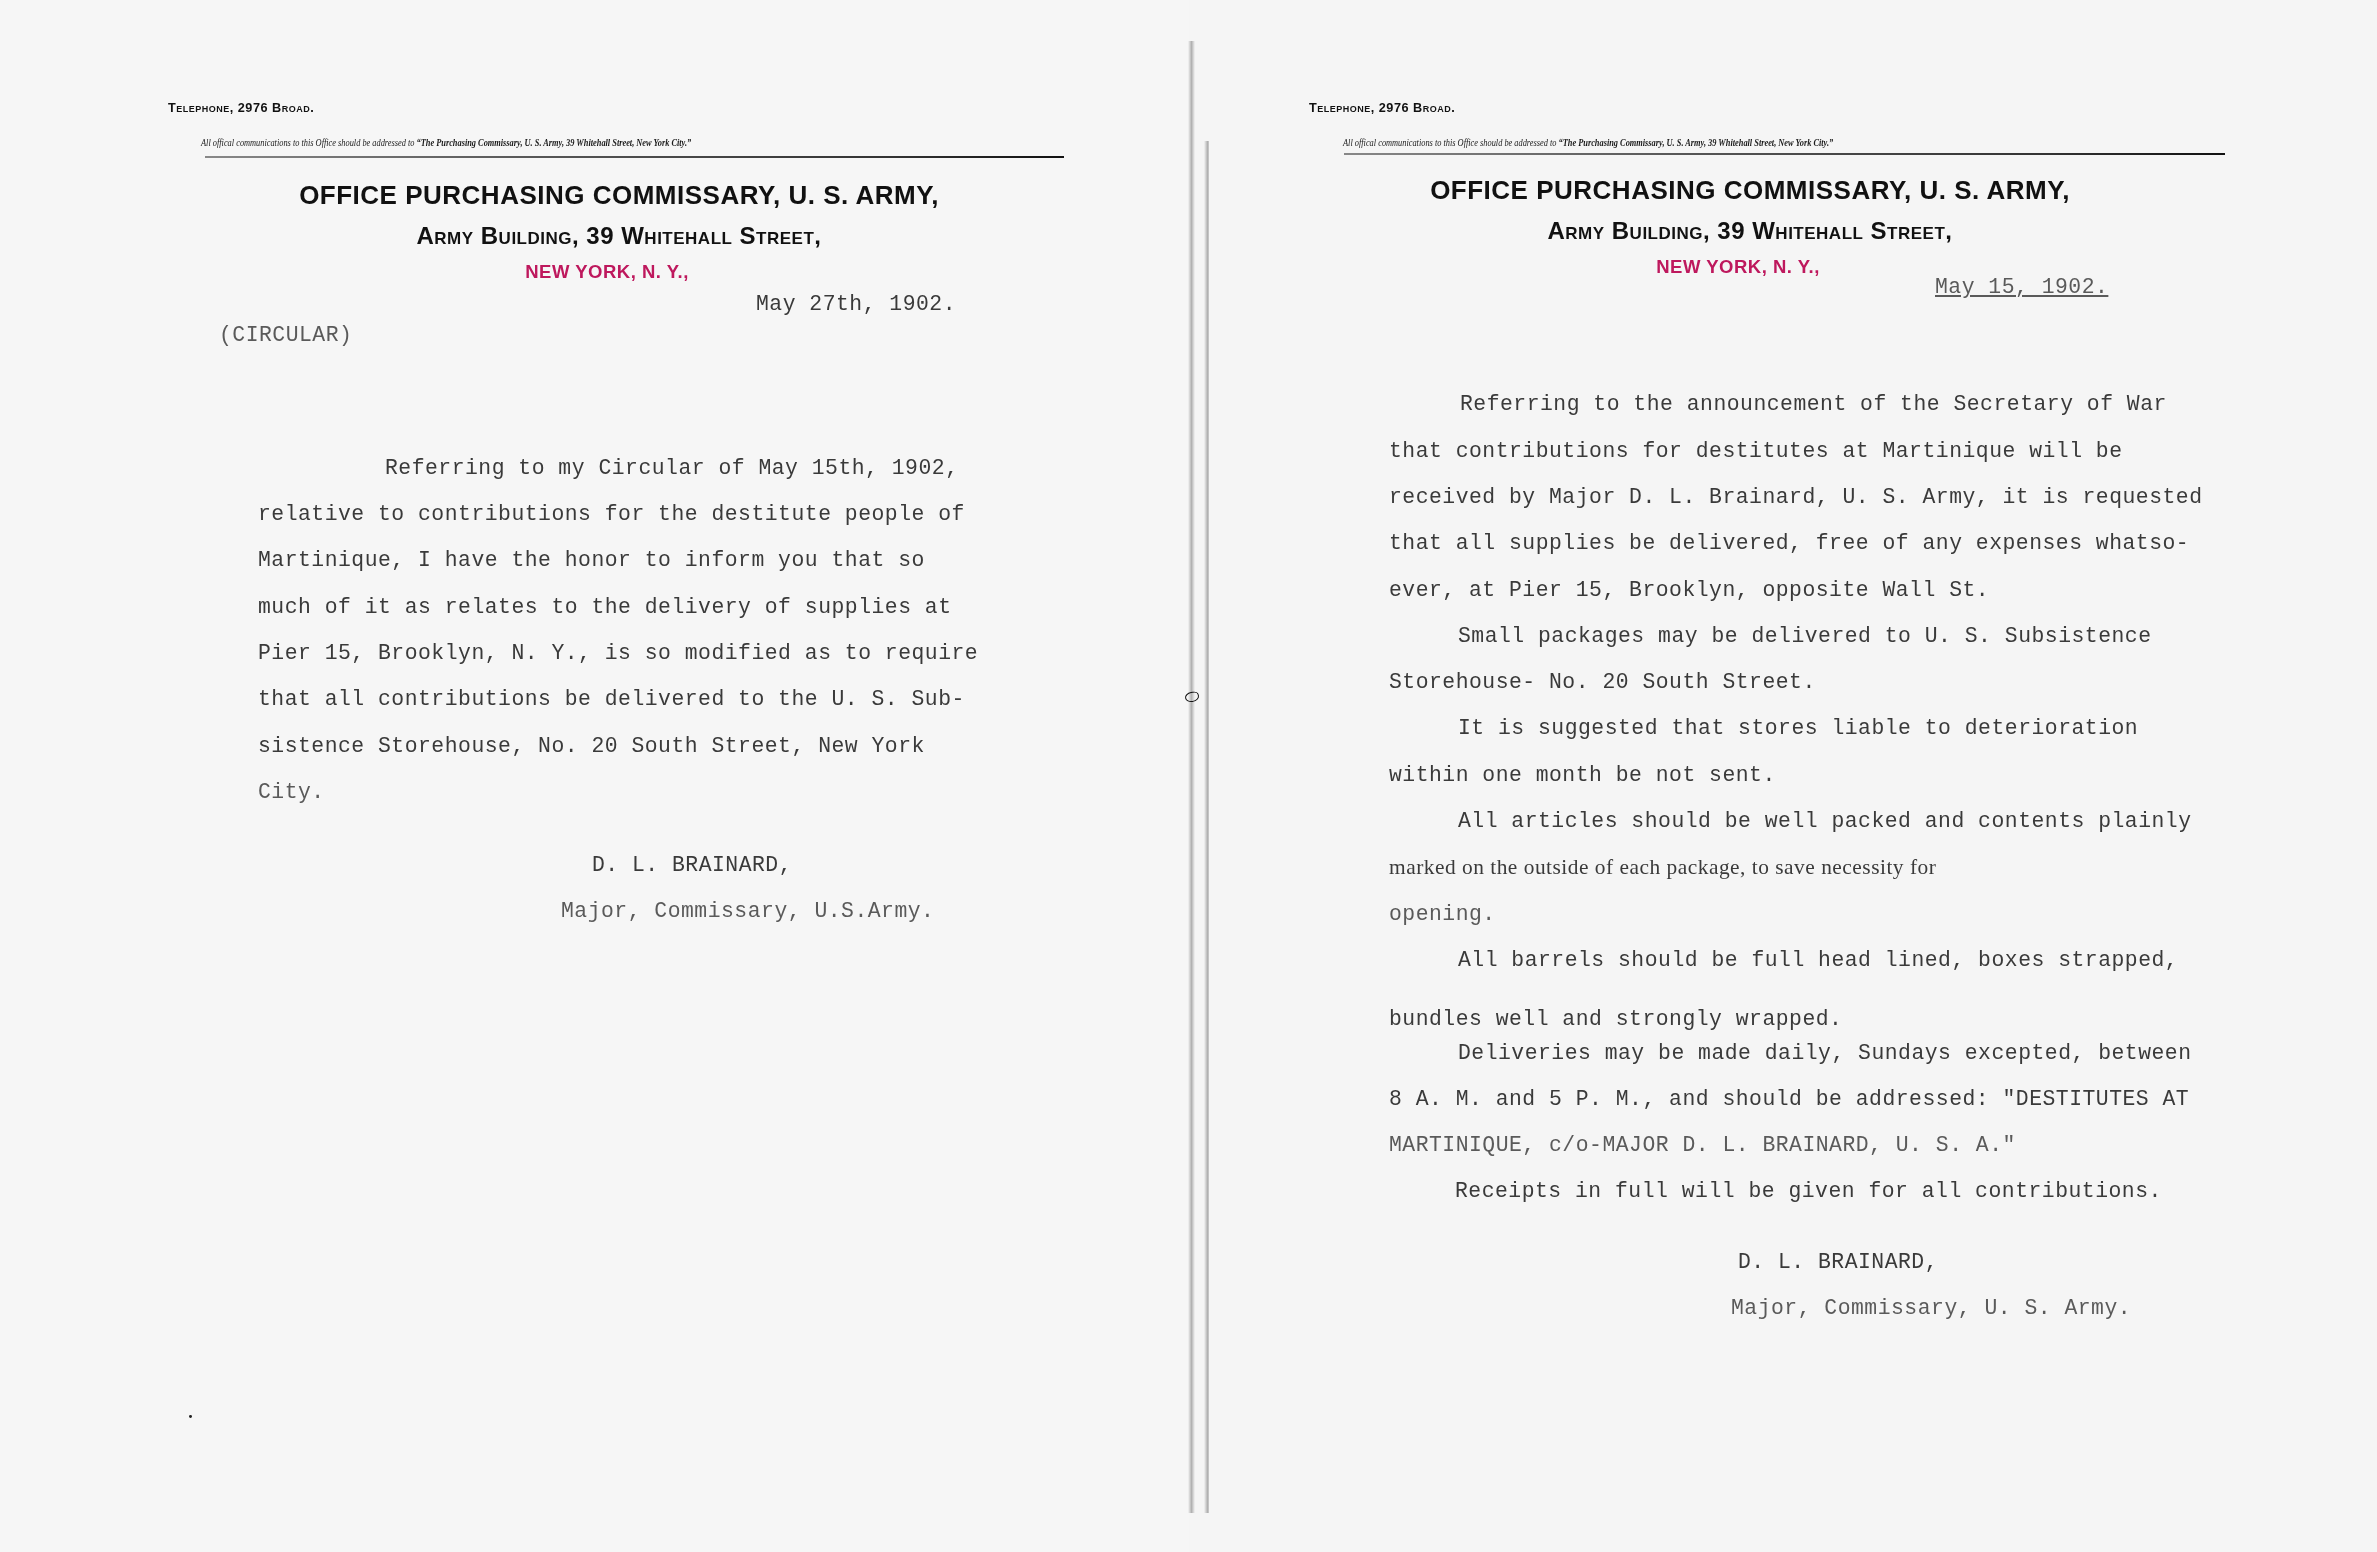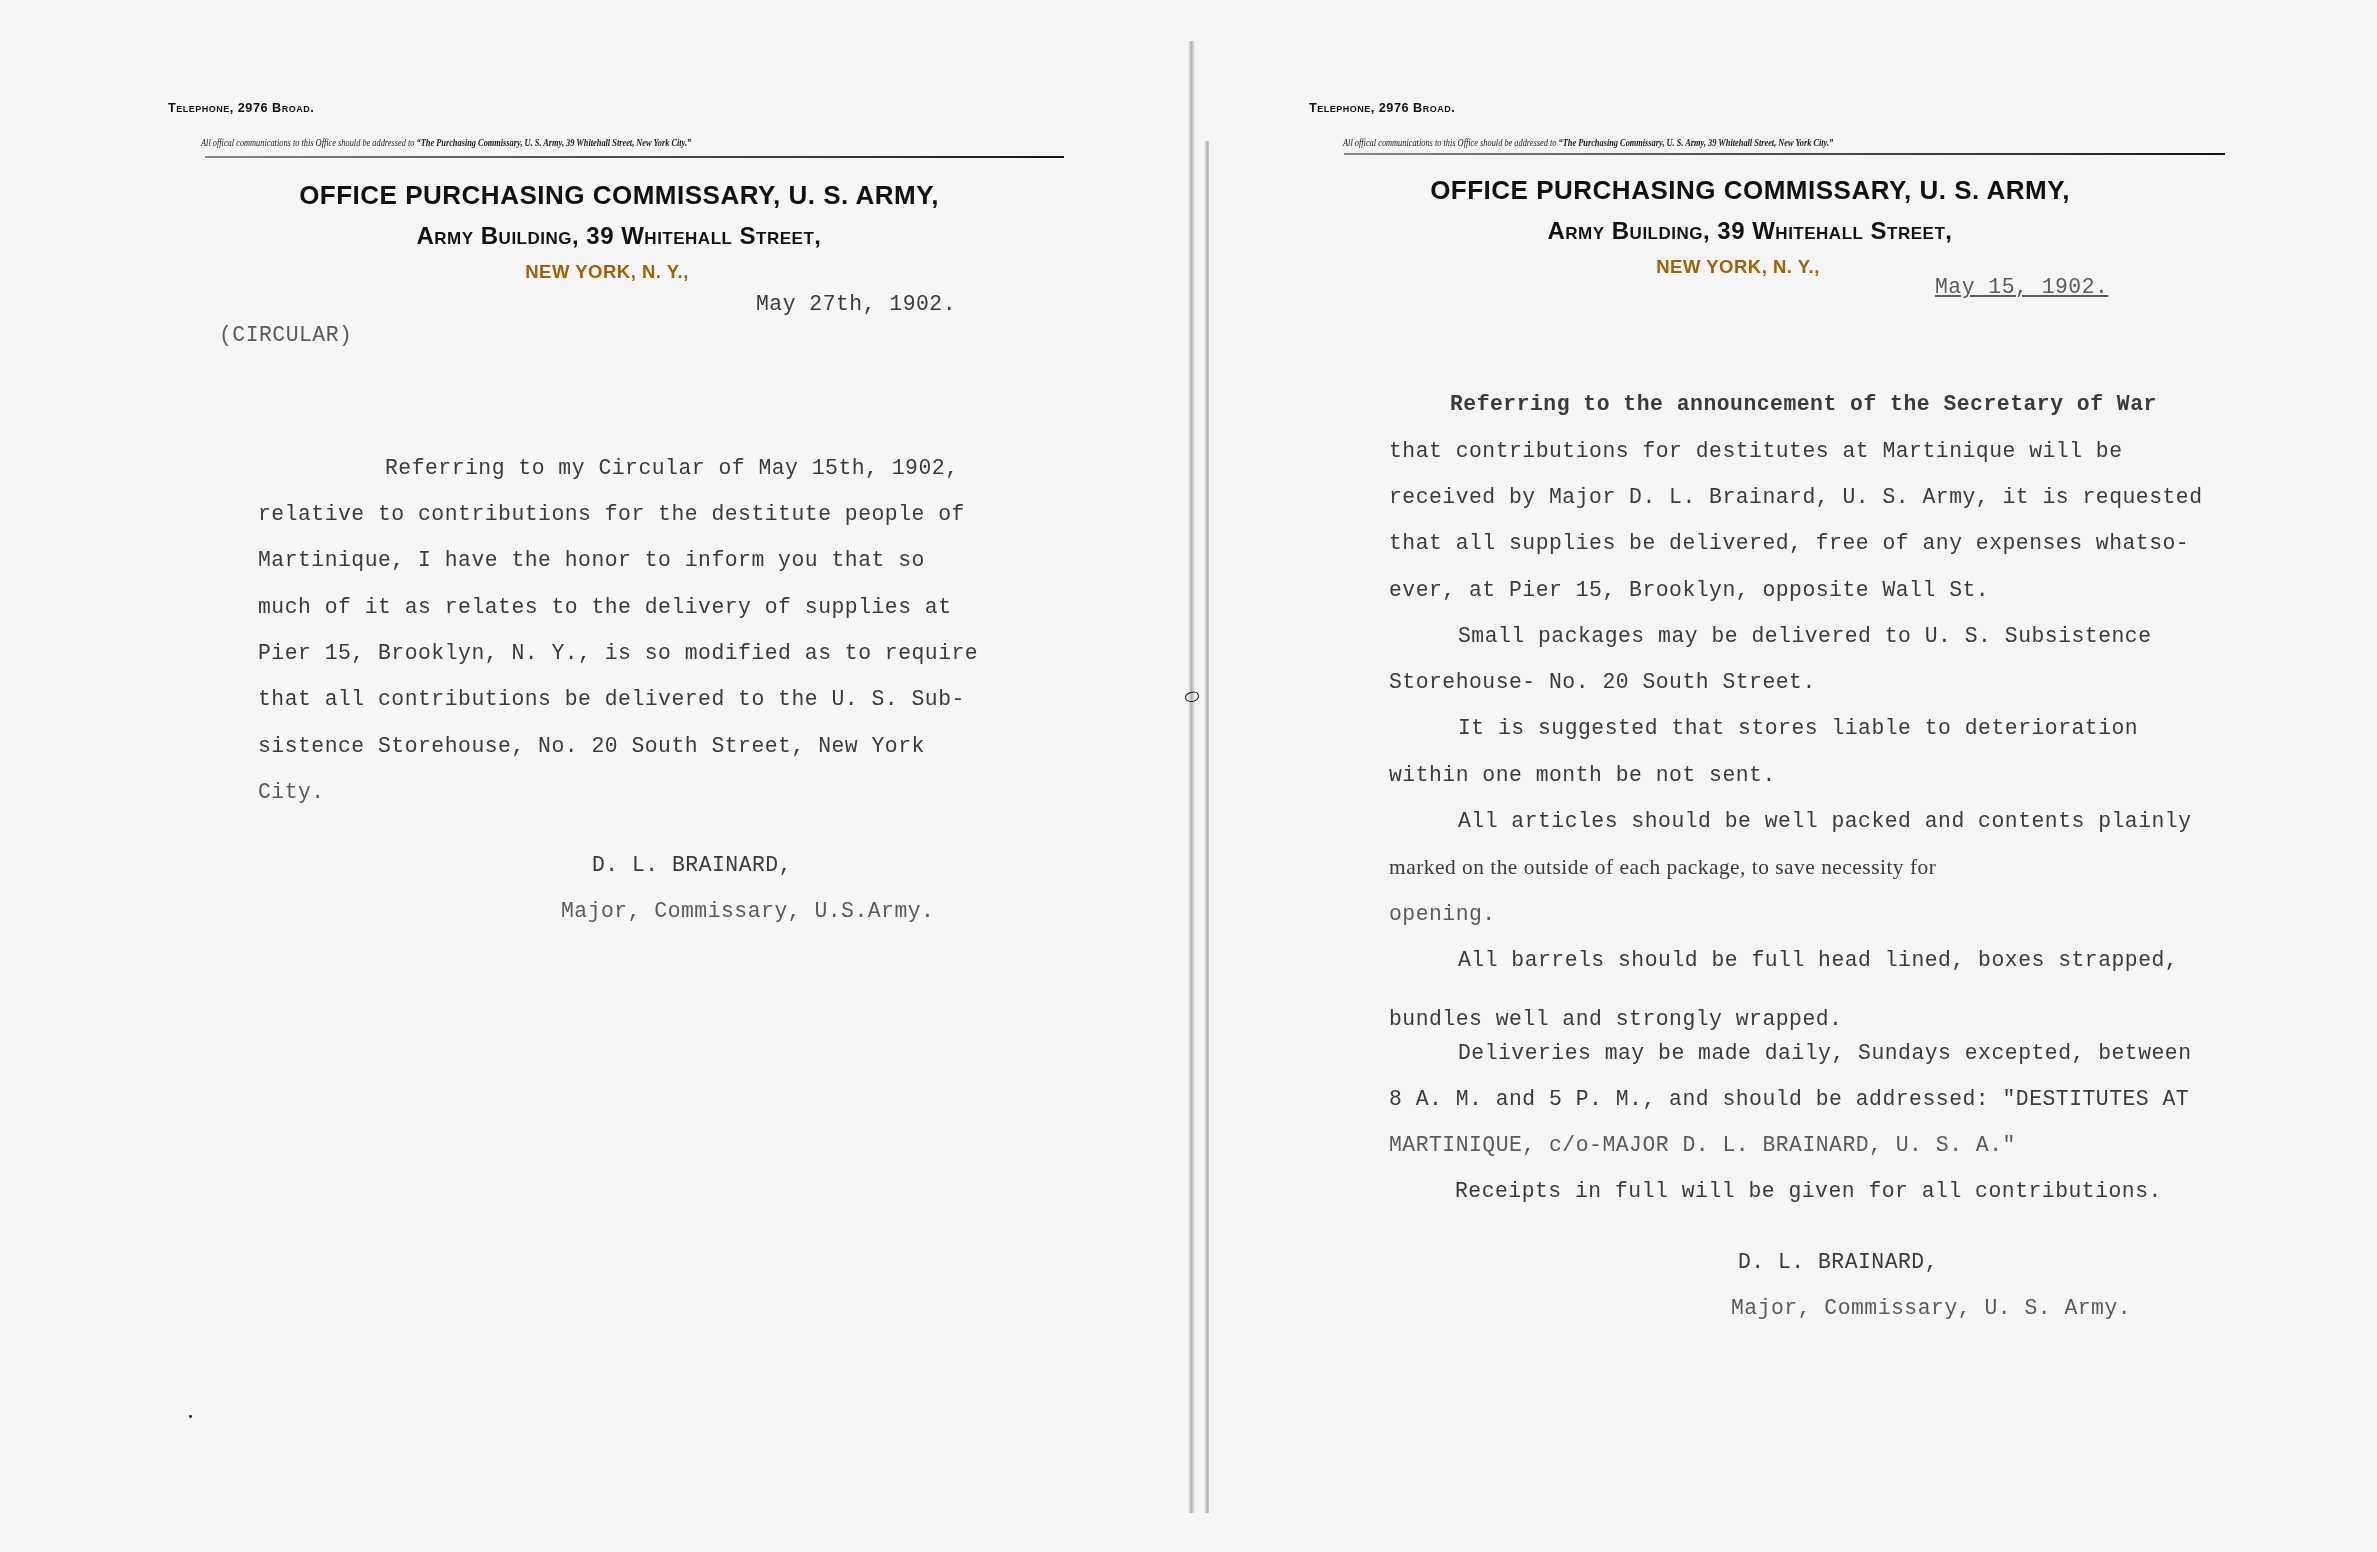--- a/index.html
+++ b/index.html
@@ -31,21 +31,21 @@
     font-size: 26px; color: #111; letter-spacing: 0.5px;
     transform: translateX(-50%); 
   }
   .subtitle {
     font-family: "Liberation Sans", sans-serif; font-weight: bold;
     font-size: 24px; color: #111; font-variant: small-caps; letter-spacing: 0.5px;
     transform: translateX(-50%);
   }
   .city {
     font-family: "Liberation Sans", sans-serif; font-weight: bold;
-    font-size: 18.5px; color: #a16207; letter-spacing: 0.5px;
+    font-size: 18.5px; color: #be185d; letter-spacing: 0.5px;
     transform: translateX(-50%);
   }
   .type {
     font-family: "Liberation Mono", monospace;
     font-size: 21.4px; color: #3a3a3a; letter-spacing: 0.5px;
   }
   .type.faint { color: #5a5a5a; }
   .divider {
     position: absolute; width: 6.8px; background: linear-gradient(90deg, rgba(0,0,0,0) 0%, rgba(0,0,0,0.28) 50%, rgba(0,0,0,0) 100%);
   }
@@ -102,21 +102,21 @@
   </div>
   <div class="rule" style="left:135px; top:153px; width:881px;"></div>
 
   <div class="abs title" style="left:541px; top:175px;">OFFICE PURCHASING COMMISSARY, U. S. ARMY,</div>
   <div class="abs subtitle" style="left:541px; top:217px;">Army Building, 39 Whitehall Street,</div>
   <div class="abs city" style="left:529px; top:256px;">NEW YORK, N. Y.,</div>
 
   <div class="abs type faint" style="left:726px; top:275px;text-decoration:underline;">May 15, 1902.</div>
 
   <div>
-    <div class="abs type" style="left:241px; top:392px;font-weight:bold;">Referring to the announcement of the Secretary of War</div>
+    <div class="abs type" style="left:251px; top:392px;">Referring to the announcement of the Secretary of War</div>
     <div class="abs type" style="left:180px; top:439px;">that contributions for destitutes at Martinique will be</div>
     <div class="abs type" style="left:180px; top:485px;">received by Major D. L. Brainard, U. S. Army, it is requested</div>
     <div class="abs type" style="left:180px; top:531px;">that all supplies be delivered, free of any expenses whatso-</div>
     <div class="abs type" style="left:180px; top:578px;">ever, at Pier 15, Brooklyn, opposite Wall St.</div>
     <div class="abs type" style="left:249px; top:624px;">Small packages may be delivered to U. S. Subsistence</div>
     <div class="abs type" style="left:180px; top:670px;">Storehouse- No. 20 South Street.</div>
     <div class="abs type" style="left:249px; top:716px;">It is suggested that stores liable to deterioration</div>
     <div class="abs type" style="left:180px; top:763px;">within one month be not sent.</div>
     <div class="abs type" style="left:249px; top:809px;">All articles should be well packed and contents plainly</div>
     <div class="abs type" style="left:180px; top:855px;font-family:Liberation Serif, serif;">marked on the outside of each package, to save necessity for</div>

